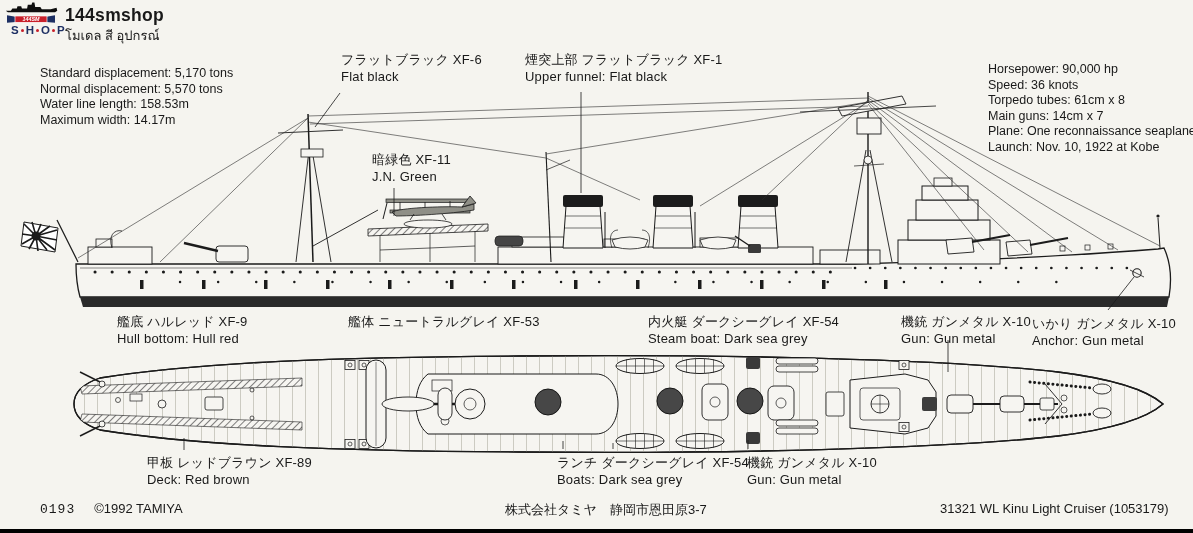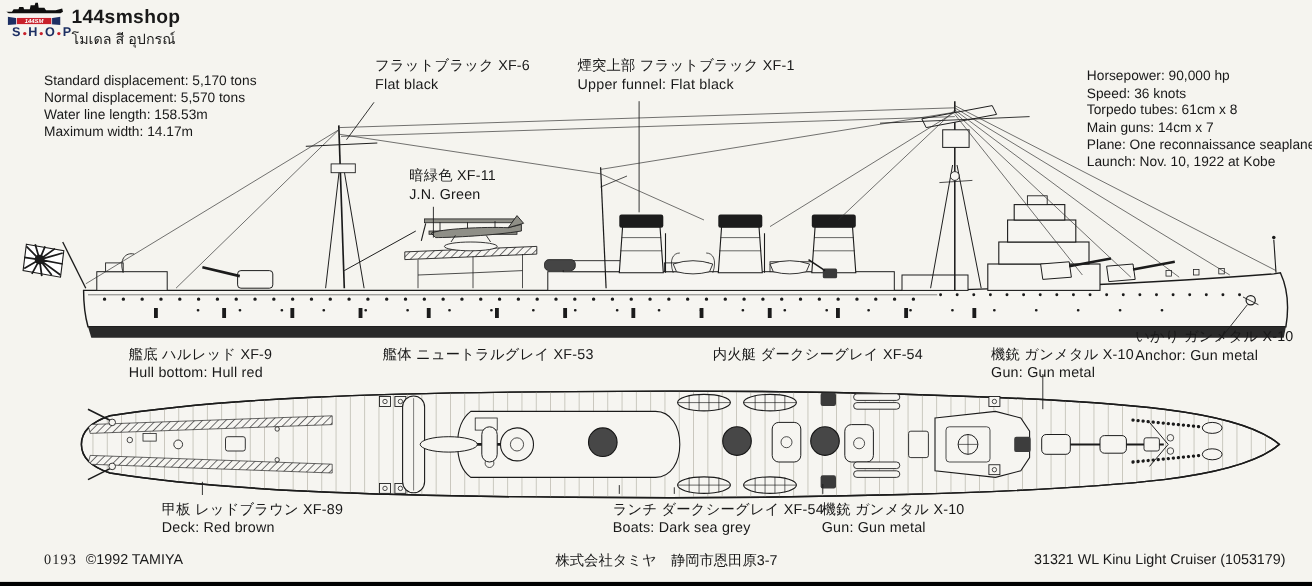--- a/index.html
+++ b/index.html
@@ -6,21 +6,21 @@
   body{
     width:1193px;height:533px;position:relative;overflow:hidden;
     background:#f5f4ef;color:#191919;
     font-family:"Liberation Sans","DejaVu Sans",sans-serif;
   }
   .abs{position:absolute}
   svg{display:block}
   .callout{position:absolute;font-size:13px;line-height:17px;white-space:nowrap;letter-spacing:.2px}
   .specs{position:absolute;font-size:12.5px;line-height:15.5px;white-space:nowrap}
   .footer-item{position:absolute;font-size:13px;white-space:nowrap}
-  .footer-code{font-family:Liberation Serif, serif;letter-spacing:1px;margin-right:8px}
+  .footer-code{font-family:Liberation Mono, monospace;letter-spacing:1px;margin-right:19px}
   .brand{position:absolute;left:65px;top:5px;font-size:17.5px;font-weight:700;letter-spacing:.3px}
   .subtitle-thai{position:absolute;left:65px;top:25px;font-size:13px}
   .shop-row{position:absolute;left:11px;top:24px;font-size:11.5px;font-weight:700;color:#1d2f63;letter-spacing:1px;display:flex;align-items:center}
   .shop-dot{width:3px;height:3px;border-radius:50%;background:#c8202a;margin:0 1.5px;display:inline-block}
   #bottom-bar{position:absolute;left:0;bottom:0;width:1193px;height:4px;background:#000}
 </style>
 </head>
 <body>
 
 <svg class="abs" style="left:0;top:0" width="1193" height="533" viewBox="0 0 1193 533">
@@ -323,26 +323,27 @@
 </div>
 <div class="callout" style="left:117px;top:313px">
   <div class="jp">艦底 ハルレッド  XF-9</div>
   <div class="en">Hull bottom: Hull red</div>
 </div>
 <div class="callout" style="left:348px;top:313px">
   <div class="jp">艦体 ニュートラルグレイ  XF-53</div>
 </div>
 <div class="callout" style="left:648px;top:313px">
   <div class="jp">内火艇 ダークシーグレイ  XF-54</div>
+  <div class="en">Steam boat: Dark sea grey</div>
 </div>
 <div class="callout" style="left:901px;top:313px">
   <div class="jp">機銃 ガンメタル  X-10</div>
   <div class="en">Gun: Gun metal</div>
 </div>
-<div class="callout" style="left:1032px;top:297px">
+<div class="callout" style="left:1032px;top:315px">
   <div class="jp">いかり ガンメタル  X-10</div>
   <div class="en">Anchor: Gun metal</div>
 </div>
 <div class="callout" style="left:147px;top:454px">
   <div class="jp">甲板 レッドブラウン  XF-89</div>
   <div class="en">Deck: Red brown</div>
 </div>
 <div class="callout" style="left:557px;top:454px">
   <div class="jp">ランチ ダークシーグレイ  XF-54</div>
   <div class="en">Boats: Dark sea grey</div>

